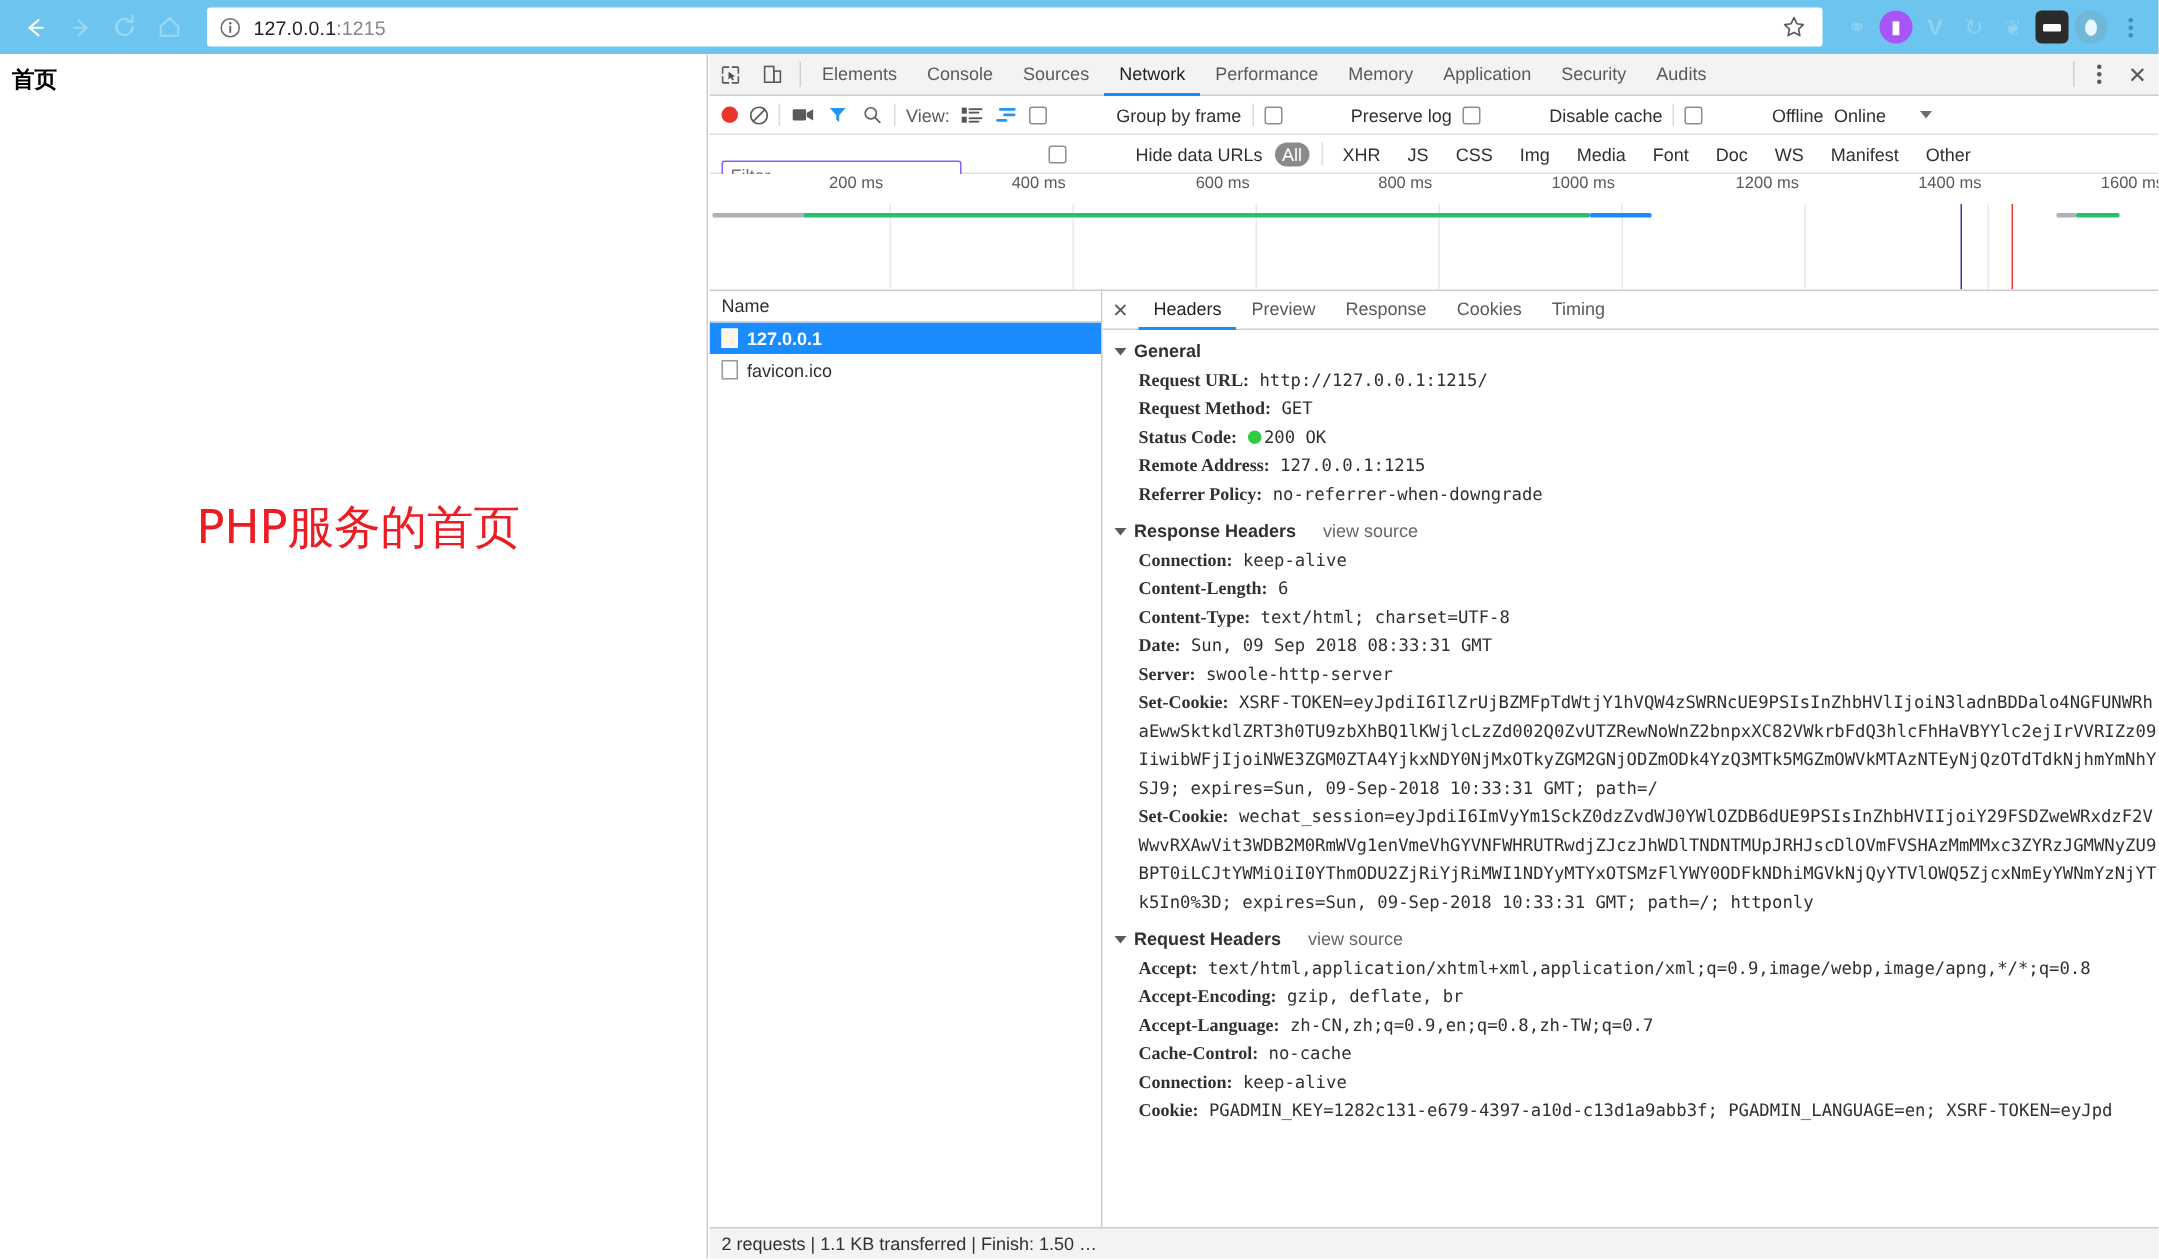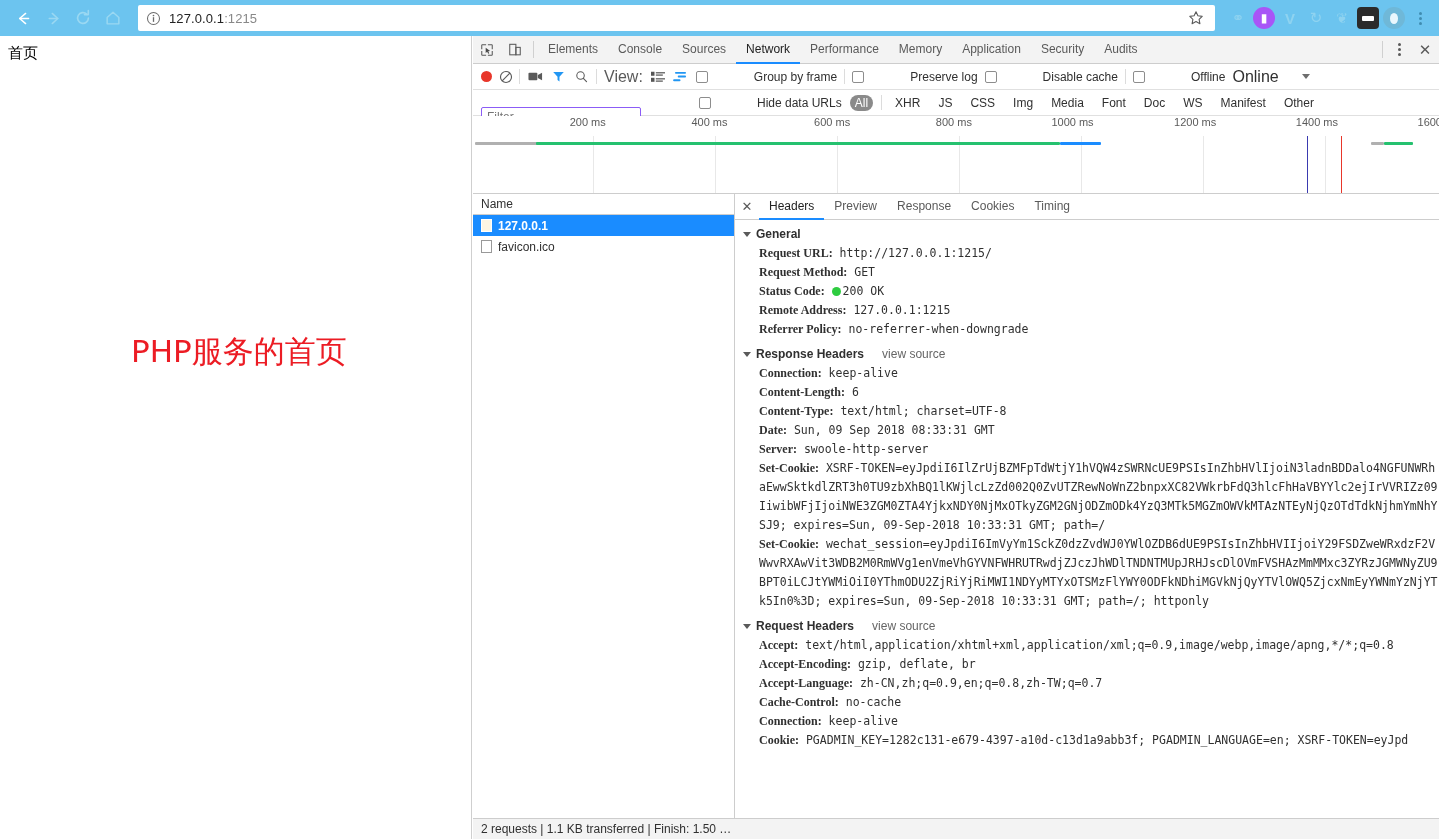--- a/index.html
+++ b/index.html
@@ -85,20 +85,21 @@
     background: #ffffff;
     border-right: 1px solid #cfcfcf;
     overflow: hidden;
   }
   .page-heading {
     position: absolute;
     left: 8px; top: 8px;
     font-size: 15px;
     color: #000;
     font-family: "DejaVu Sans", sans-serif;
+    font-weight: bold;
   }
   .page-body-text {
     position: absolute;
     left: 131px; top: 295px;
     font-size: 31px;
     color: #ec1c24;
     font-family: "DejaVu Sans", sans-serif;
     white-space: nowrap;
   }
 
@@ -155,21 +156,21 @@
     gap: 7px;
     border-bottom: 1px solid #e0e0e0;
     background: #fff;
     flex: 0 0 auto;
     white-space: nowrap;
   }
   .rec-dot { width: 11px; height: 11px; border-radius: 50%; background: #e8362a; flex:0 0 auto;}
   .clear-ico { width: 13px; height: 13px; flex:0 0 auto;}
   .tb-sep { width: 1px; height: 15px; background: #dcdcdc; flex:0 0 auto;}
   .tb-ico { width: 16px; height: 14px; display:flex; align-items:center; justify-content:center; flex:0 0 auto;}
-  .tb-label { color: #5a5a5a; font-size: 16px; }
+  .tb-label { color: #5a5a5a; font-size: 12px; }
   .cb {
     width: 12px; height: 12px;
     border: 1px solid #8d8d8d;
     border-radius: 2px;
     background: #fff;
     display: inline-block;
     vertical-align: -2px;
     margin-right: 4px;
     flex: 0 0 auto;
   }
@@ -220,21 +221,20 @@
     flex: 0 0 auto;
     overflow: hidden;
   }
   .ov-ruler { position: absolute; top: 0; left: 0; right: 0; height: 20px; }
   .ov-tick {
     position: absolute; top: 0;
     font-size: 11px; color: #5a5a5a;
     transform: translateX(-100%);
     padding-right: 4px;
     white-space: nowrap;
-    margin-left: 17px;
   }
   .ov-gridline {
     position: absolute; top: 20px; bottom: 0;
     width: 1px; background: #e8e8e8;
   }
   .ov-bar {
     position: absolute; height: 3px; border-radius: 1px;
   }
   .ov-vline { position: absolute; top: 20px; bottom: 0; width: 1px; }
 

